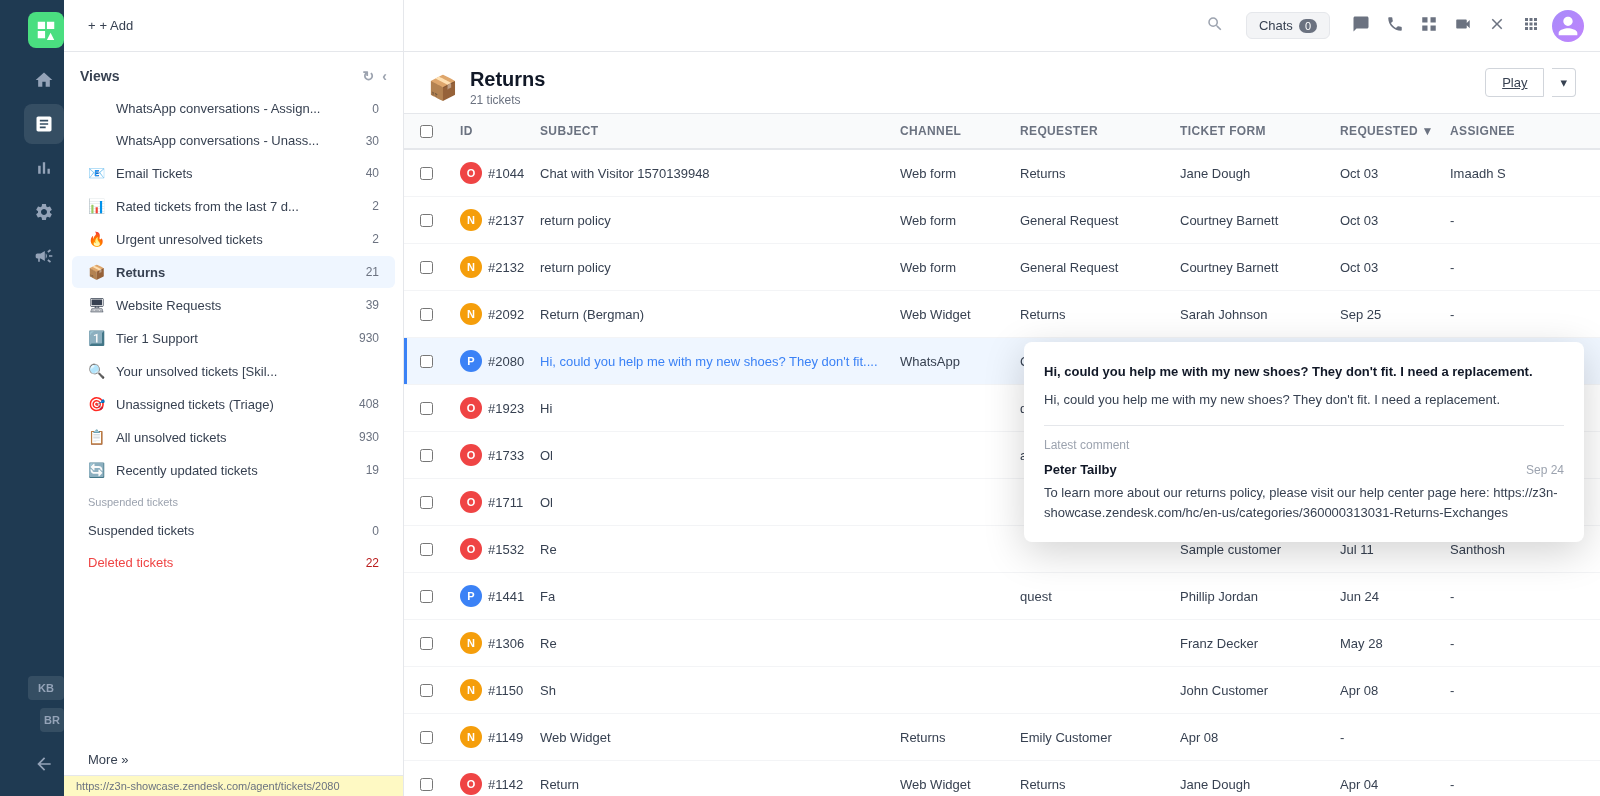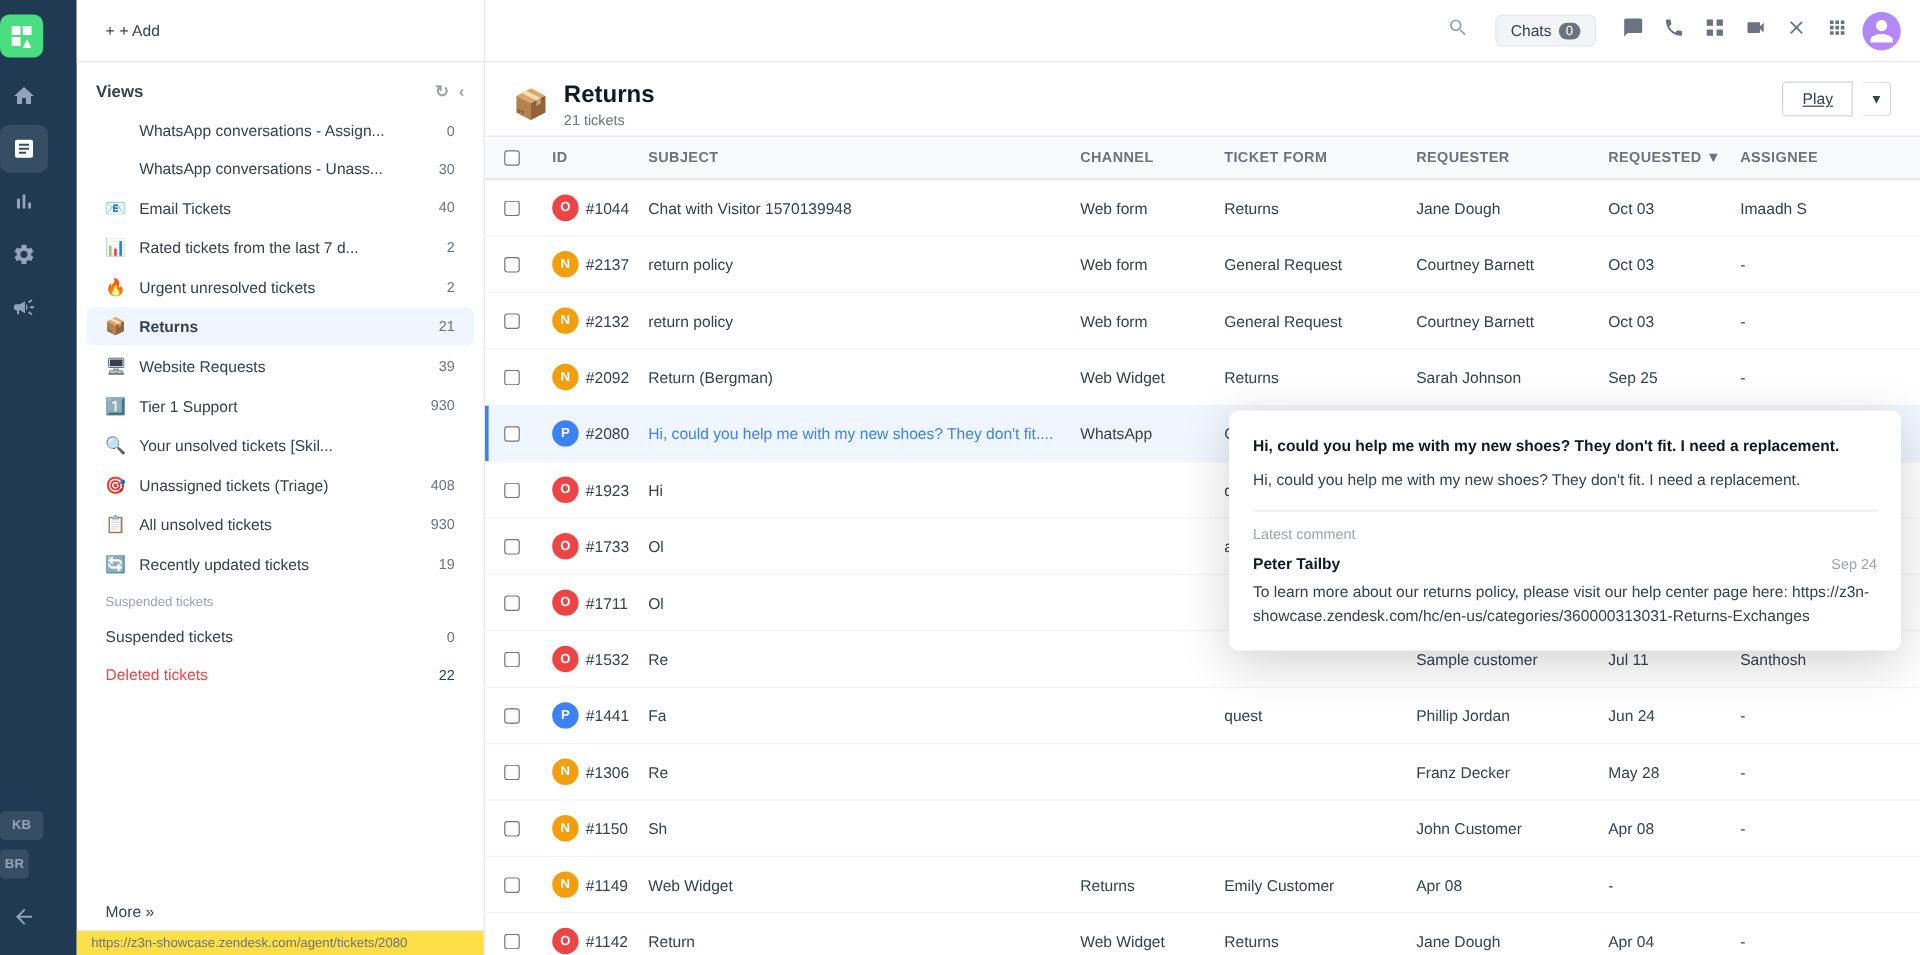--- a/index.html
+++ b/index.html
@@ -4,21 +4,21 @@
   <style>
     * { box-sizing: border-box; margin: 0; padding: 0; }
     body { font-family: -apple-system, BlinkMacSystemFont, 'Segoe UI', sans-serif; font-size: 13px; background: #f3f4f6; display: flex; height: 796px; overflow: hidden; }
 
     
     .icon-rail {
       width: 64px;
       background: #1f3a52;
       display: flex;
       flex-direction: column;
-      align-items: flex-start;
+      align-items: flex-end;
       padding: 12px 0;
       gap: 4px;
       flex-shrink: 0;
     }
     .rail-logo {
       width: 36px; height: 36px;
       background: #4ade80;
       border-radius: 8px;
       display: flex; align-items: center; justify-content: center;
       color: white; font-size: 18px; font-weight: bold;
@@ -63,21 +63,21 @@
       padding: 8px 16px;
       cursor: pointer;
       border-radius: 6px;
       margin: 1px 8px;
       color: #374151;
     }
     .sidebar-item.active { background: #eff6ff; font-weight: 600; }
     .sidebar-item-icon { width: 20px; margin-right: 8px; font-size: 14px; }
     .sidebar-item-label { flex: 1; font-size: 13px; }
     .sidebar-item-count { font-size: 12px; color: #6b7280; font-weight: 500; }
-    .sidebar-item-count.red { color: #0c4a6e; }
+    .sidebar-item-count.red { color: #b91c1c; }
     .sidebar-section-label { padding: 6px 24px; font-size: 11px; color: #9ca3af; font-weight: 500; margin-top: 4px; }
     .more-link { padding: 8px 24px; color: #374151; cursor: pointer; font-size: 13px; }
 
     
     .main {
       flex: 1;
       display: flex;
       flex-direction: column;
       overflow: hidden;
     }
@@ -260,21 +260,21 @@
     .popup-body-text { font-size: 13px; color: #374151; margin-bottom: 16px; line-height: 1.5; }
     .popup-divider { border: none; border-top: 1px solid #e5e7eb; margin: 12px 0; }
     .latest-comment-label { font-size: 12px; color: #9ca3af; font-weight: 500; margin-bottom: 10px; }
     .comment-header { display: flex; justify-content: space-between; align-items: center; margin-bottom: 6px; }
     .comment-author { font-size: 13px; font-weight: 600; color: #111827; }
     .comment-date { font-size: 12px; color: #9ca3af; }
     .comment-text { font-size: 13px; color: #374151; line-height: 1.5; word-break: break-word; }
 
     
     .status-bar {
-      background: #fde047;
+      background: #fef9c3;
       padding: 4px 12px;
       font-size: 11px;
       color: #6b7280;
       border-top: 1px solid #e5e7eb;
       flex-shrink: 0;
     }
   </style>
 </head>
 <body>
 
@@ -480,22 +480,22 @@
     </div>
 
     <div class="ticket-table">
       <div class="table-header">
         <div class="th">
             <input type="checkbox" style="">
           </div>
         <div class="th">ID</div>
         <div class="th">Subject</div>
         <div class="th">Channel</div>
+        <div class="th">Requester</div>
         <div class="th">Ticket form</div>
-        <div class="th">Requester</div>
         <div class="th">Requested ▼</div>
         <div class="th">Assignee</div>
       </div>
 
       <div id="table-body">
           <div class="table-row">
 
     <div class="td">
               <input type="checkbox" style="">
             </div>

